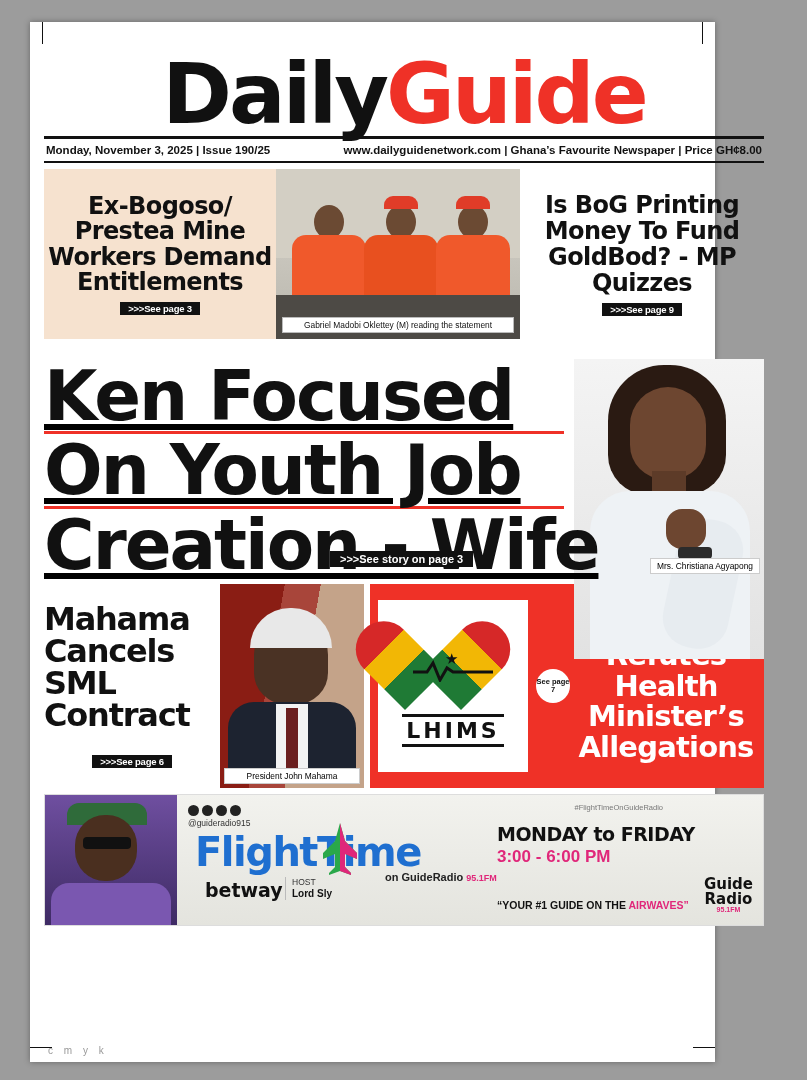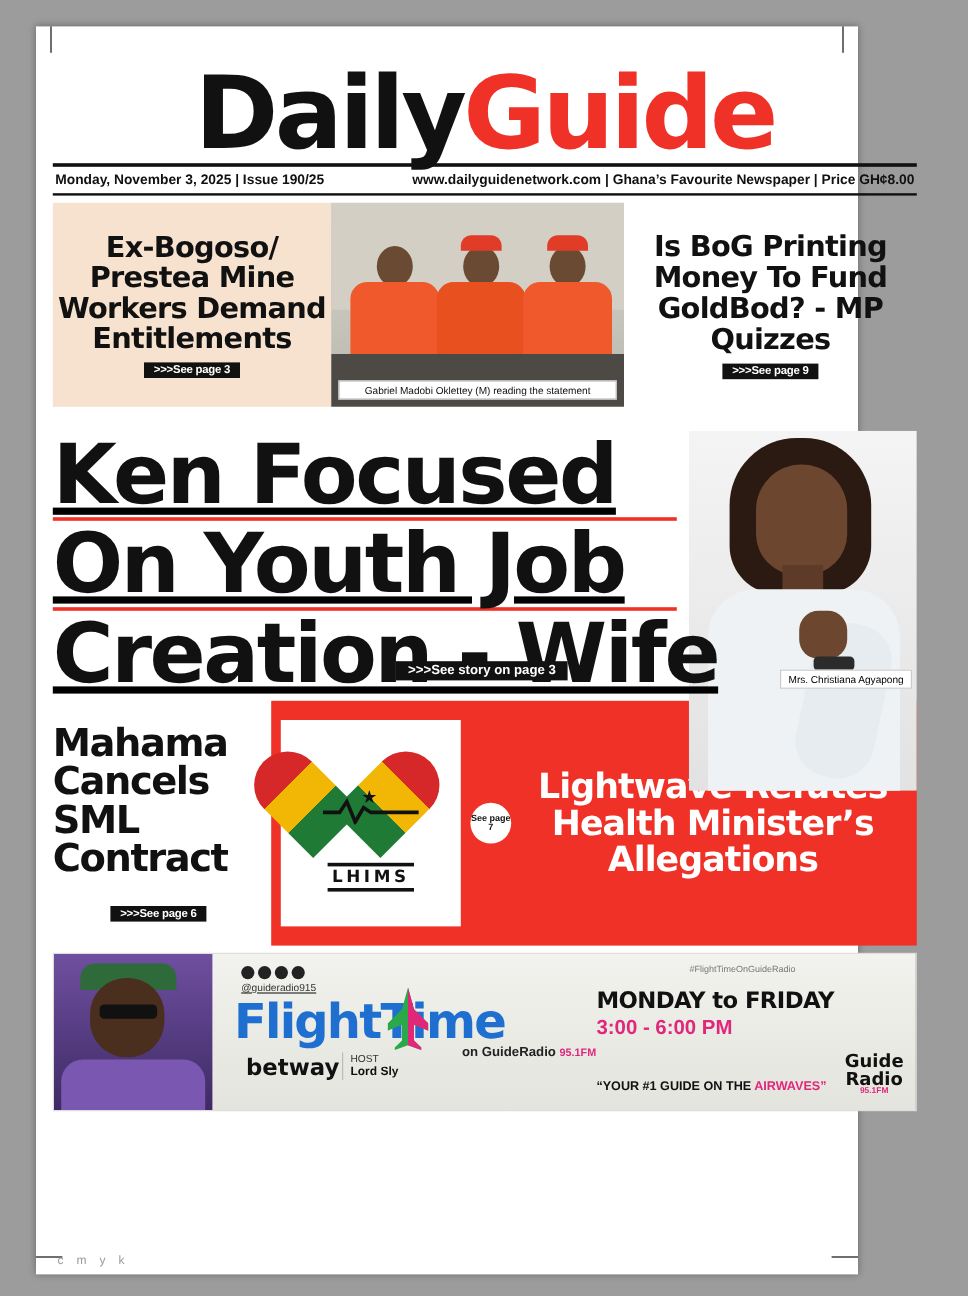--- a/index.html
+++ b/index.html
@@ -156,21 +156,21 @@
   .heart {
     position: relative; width: 96px; height: 84px;
   }
   .heart .hb { position:absolute; width: 56px; height: 86px; border-radius: 28px 28px 0 0; top: 0; }
   .heart .hb.l { left: 0; transform: rotate(-45deg); transform-origin: 0 100%; background: linear-gradient(#d62828 0 33%, #f2b705 33% 66%, #1f7a35 66% 100%); }
   .heart .hb.r { left: 0; transform: rotate(45deg); transform-origin: 100% 100%; background: linear-gradient(#d62828 0 33%, #f2b705 33% 66%, #1f7a35 66% 100%); }
   .heart .star { position:absolute; left: 40px; top: 26px; color:#111; font-size: 15px; }
   .heart .ecg { position:absolute; left: 8px; top: 36px; width: 80px; height: 22px; }
   .lhims .word {
     margin-top: 6px; font-family: "DejaVu Sans", sans-serif; font-weight: bold;
-    font-size: 14px; letter-spacing: 3px; color:#111;
+    font-size: 22px; letter-spacing: 3px; color:#111;
     border-top: 3px solid #111; border-bottom: 3px solid #111; padding: 1px 4px;
   }
   .msr h2 {
     flex: 1; color: #fff; font-family: "DejaVu Sans", sans-serif;
     font-size: 29px; font-weight: bold; line-height: 1.06; text-align: center;
     letter-spacing: -0.8px; padding-right: 6px;
   }
   .seebadge {
     width: 34px; height: 34px; border-radius: 50%; background:#fff; color:#111;
     font-size: 7.5px; font-weight: bold; display:flex; align-items:center;
@@ -182,21 +182,21 @@
   .ad {
     margin-top: 6px; height: 132px; position: relative; overflow: hidden;
     background: linear-gradient(#f2f2ee, #e4e4de);
     border: 1px solid #ddd;
   }
   .ad .guy { position:absolute; left: 0; top: 0; width: 132px; height: 132px; background: linear-gradient(#6f4fa0,#3d2a63); }
   .ad .guy .h { position:absolute; left: 30px; top: 20px; width: 62px; height: 66px; background:#4a2f1f; border-radius: 30px; }
   .ad .guy .hat { position:absolute; left: 22px; top: 8px; width: 80px; height: 22px; background:#2f6b3a; border-radius: 12px 12px 0 0; }
   .ad .guy .glasses { position:absolute; left: 38px; top: 42px; width: 48px; height: 12px; background:#111; border-radius: 4px; }
   .ad .guy .coat { position:absolute; left: 6px; top: 88px; width: 120px; height: 44px; background:#7a57b0; border-radius: 18px 18px 0 0; }
-  .ad .social { position:absolute; left: 156px; top: 10px; font-size: 8.5px; color:#333;text-decoration:underline; }
+  .ad .social { position:absolute; left: 143px; top: 10px; font-size: 8.5px; color:#333; }
   .ad .social .dots span { display:inline-block; width: 11px; height: 11px; border-radius:50%; background:#222; margin-right:3px; }
   .ad .ft {
     position:absolute; left: 150px; top: 34px;
     font-family:"DejaVu Sans", sans-serif; font-weight:bold; font-size: 40px;
     letter-spacing:-1.5px;
   }
   .ad .ft .flight { color:#1f6fd0; }
   .ad .ft .time { color:#1f6fd0; }
   .ad .plane { position:absolute; left: 278px; top: 28px; width: 34px; height: 52px; }
   .ad .onguide { position:absolute; left: 340px; top: 76px; font-size: 11px; font-weight:bold; color:#222; }
@@ -294,20 +294,29 @@
       <div class="portrait-cap">Mrs. Christiana Agyapong</div>
     </div>
 
     <div class="midstrip">
 
       <div class="msl">
         <h2>Mahama Cancels SML Contract</h2>
         <span class="seepage">&gt;&gt;&gt;See page 6</span>
       </div>
 
+      <div class="msm">
+        <div class="curtain"></div>
+        <div class="head2"></div>
+          <div class="hair2"></div>
+        <div class="suit"></div>
+          <div class="shirt2"></div>
+          <div class="tie"></div>
+        <div class="caption">President John Mahama</div>
+      </div>
 
       <div class="msr">
         <div class="lhims">
           <div class="heart">
             <div class="hb l"></div>
               <div class="hb r"></div>
             <div class="star">★</div>
             <svg class="ecg" viewBox="0 0 80 22">
               <polyline points="0,12 14,12 20,3 27,20 34,8 40,12 80,12" fill="none" stroke="#111" stroke-width="3"></polyline>
             </svg>

